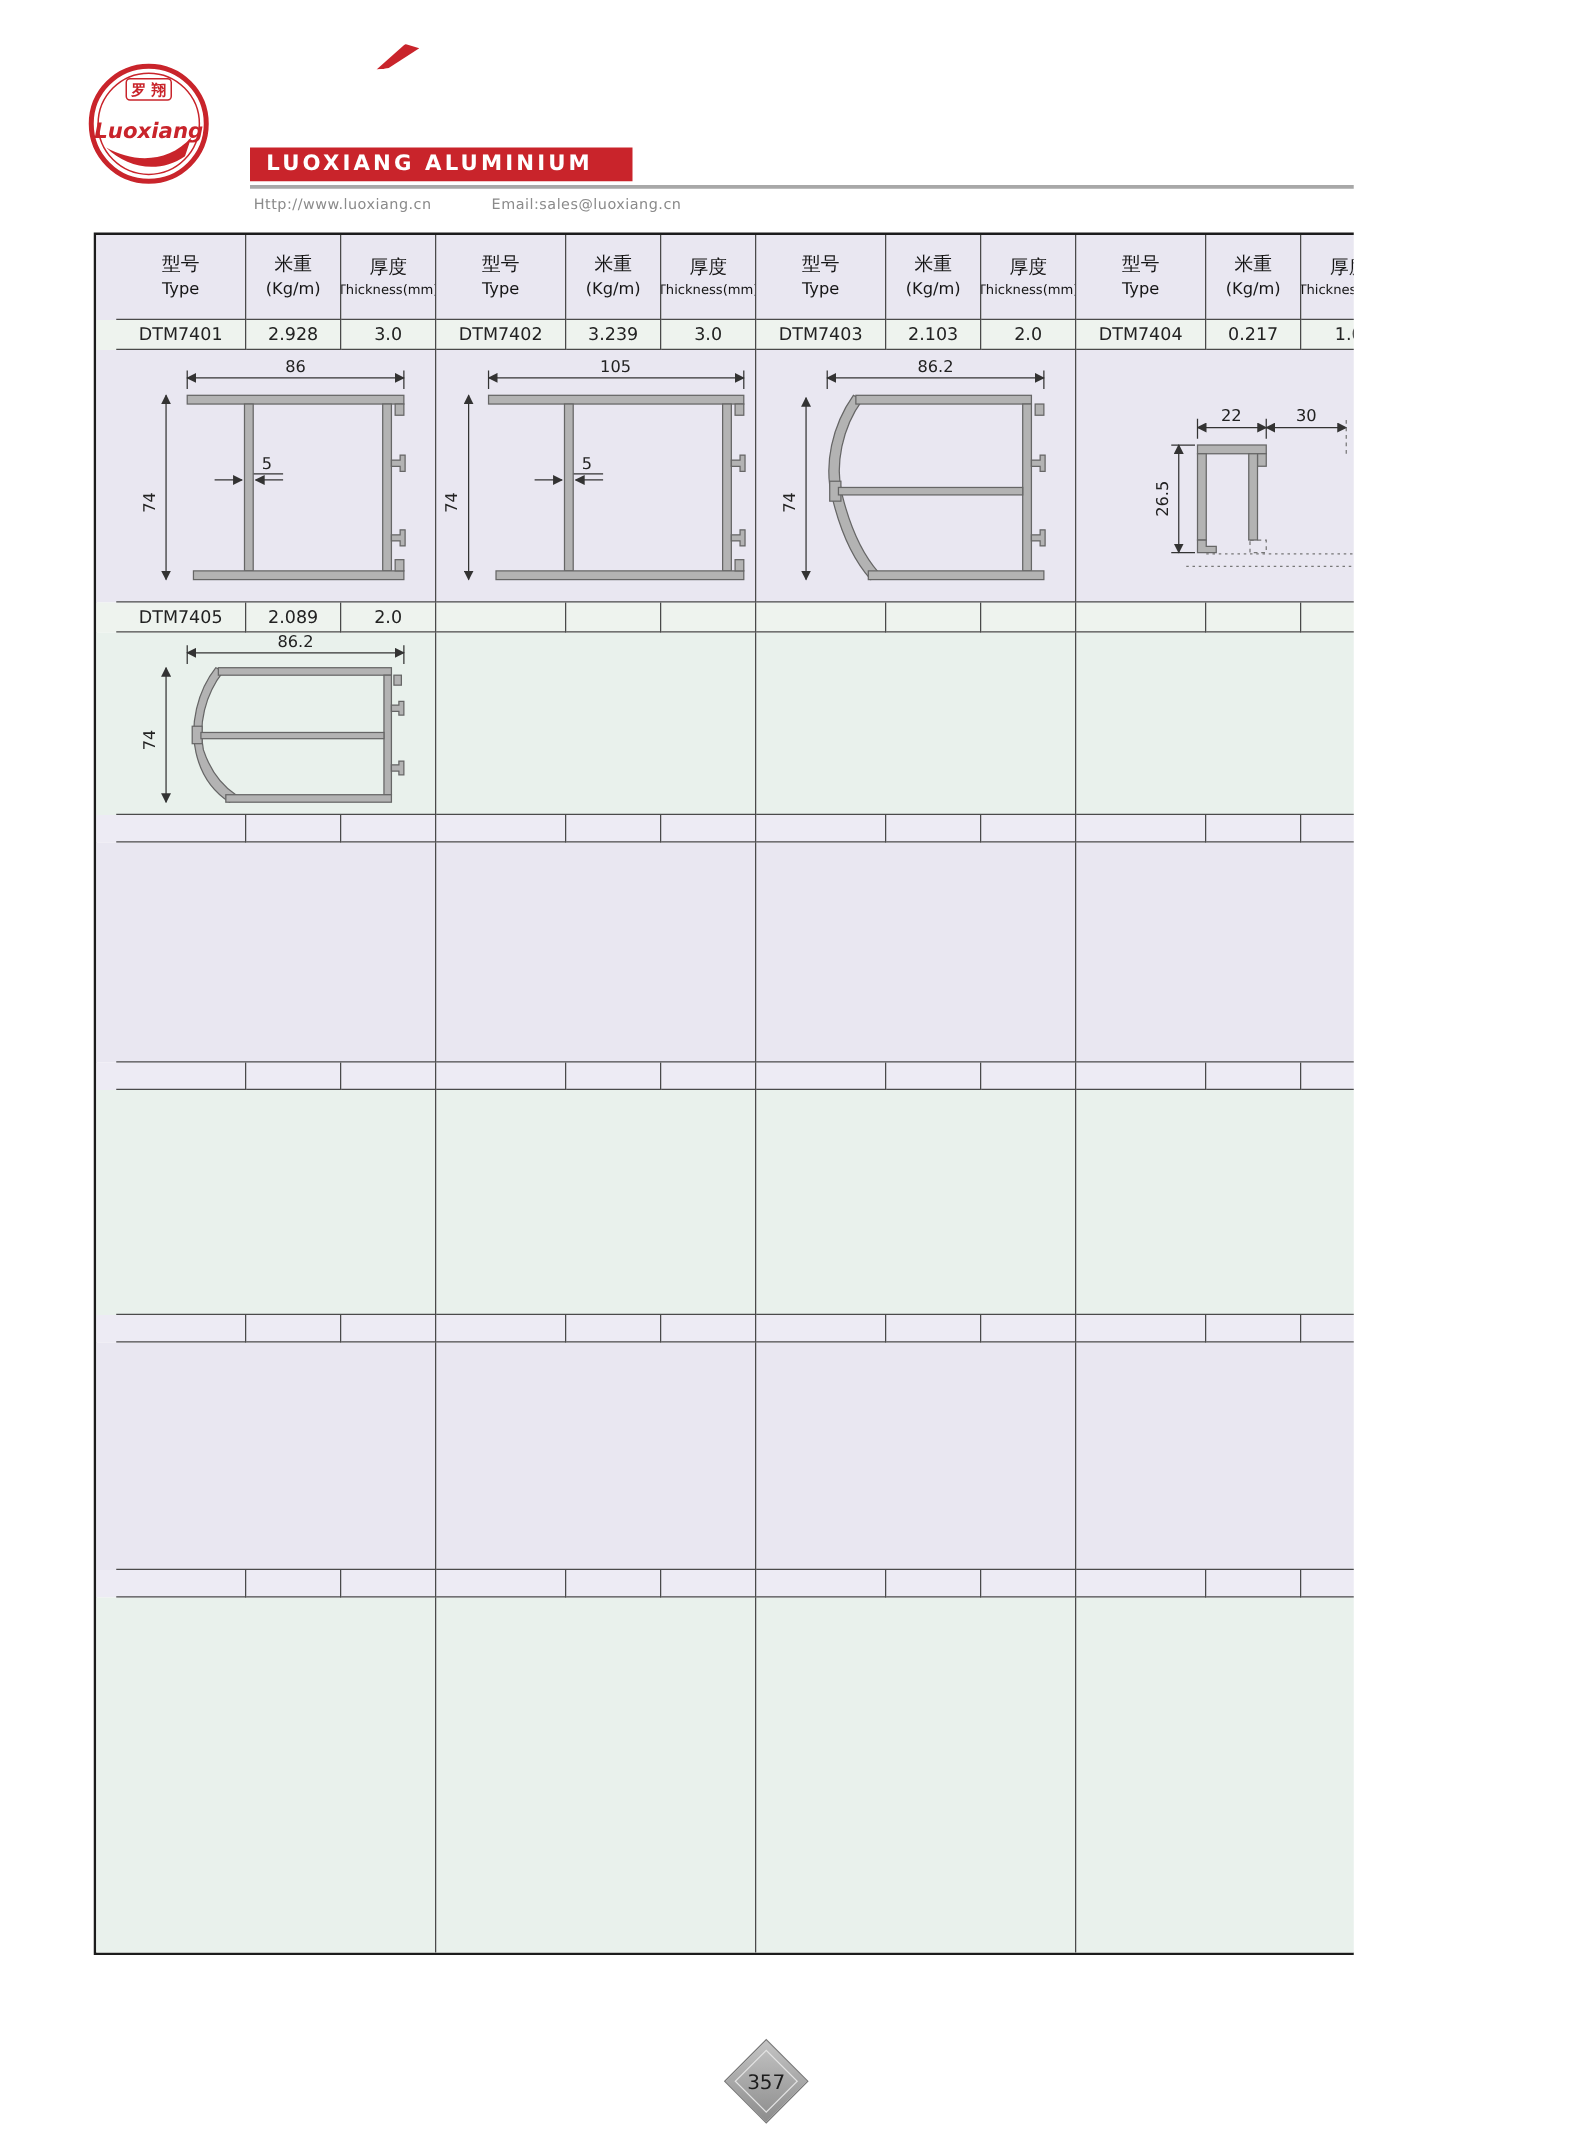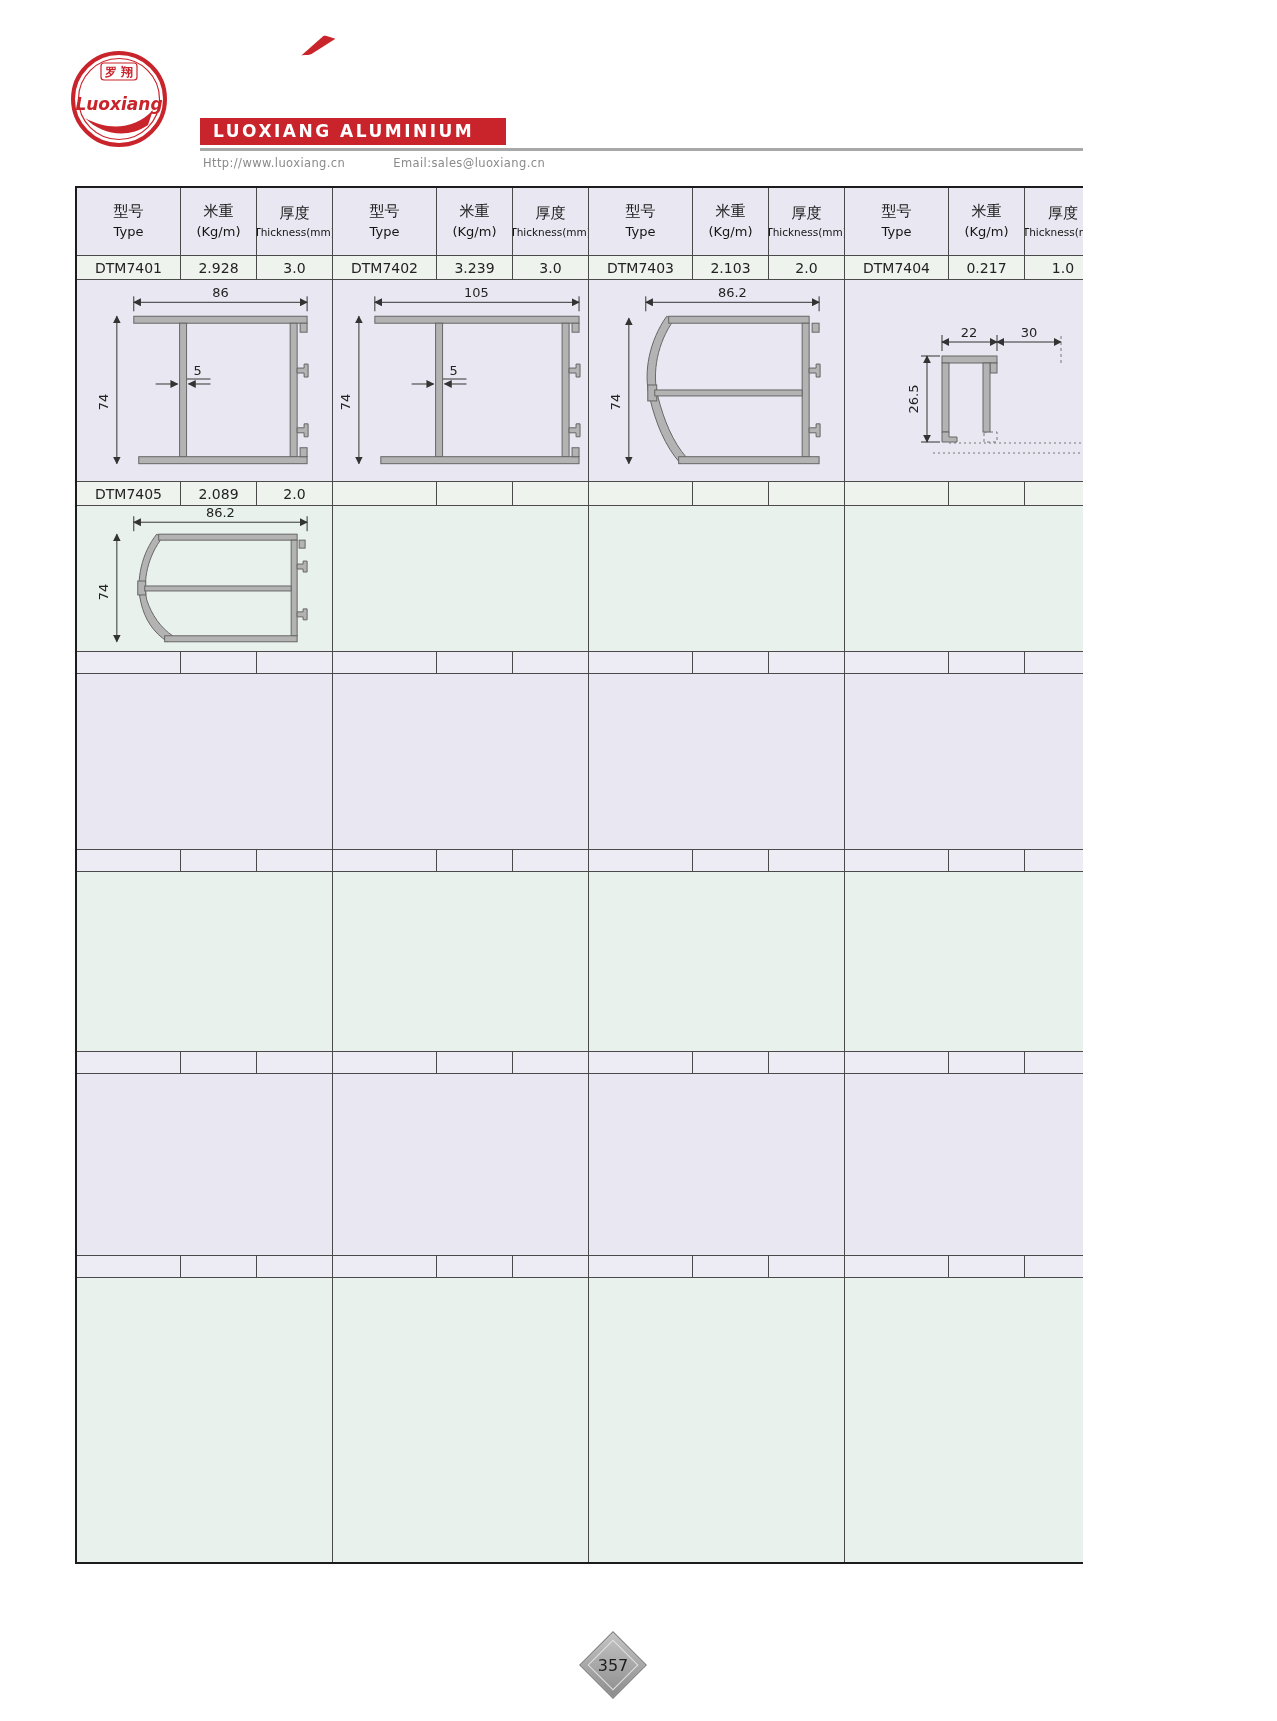--- a/index.html
+++ b/index.html
@@ -19,21 +19,21 @@
   .gray-rule { position:absolute; left:200px; top:148px; width:1077px; height:3px; background:#a8a8a8; }
   .contact { position:absolute; left:203px; top:156px; font-size:11.5px; color:#8a8a8a; letter-spacing:0.4px; }
   .contact span { margin-right:48px; }
   .series-cn { position:absolute; top:70px; right:140px; font-size:30px; font-weight:bold; color:#111111; letter-spacing:1px; }
   .banner-right { position:absolute; left:737px; top:118px; width:540px; height:27px;
                   background:#c9242b; color:#ffffff; font-size:17px; text-align:center; line-height:27px; }
 
   
   .tbl { position:absolute; left:75px; top:186px; width:1024px; border:2px solid #1c1c1c; background:#ffffff; }
   .grid-row { display:grid;
-    grid-template-columns:104px 76px 76px 104px 76px 76px 104px 76px 76px 104px 76px 76px; }
+    grid-template-columns:104px 76px 76px 104px 76px 76px 104px 76px 76px 104px 76px 76px;padding-left:16px; }
   .c { border-right:1px solid #4a4a4a; border-bottom:1px solid #4a4a4a;
        display:flex; align-items:center; justify-content:center; overflow:hidden; }
   .grid-row .c:last-child { border-right:none; }
   .hc { flex-direction:column; line-height:1.45; color:#151515; }
   .hc .cn { font-size:15px; }
   .hc .en { font-size:13px; }
   .hc .en.sm { font-size:10.5px; }
   .dcell { font-size:14px; color:#222222; }
   .dc { grid-column:span 3; position:relative; align-items:flex-start; justify-content:center; }
   .h-head { height:68px; } .h-data { height:24px; } .h-d1 { height:202px; } .h-d2 { height:146px; }

